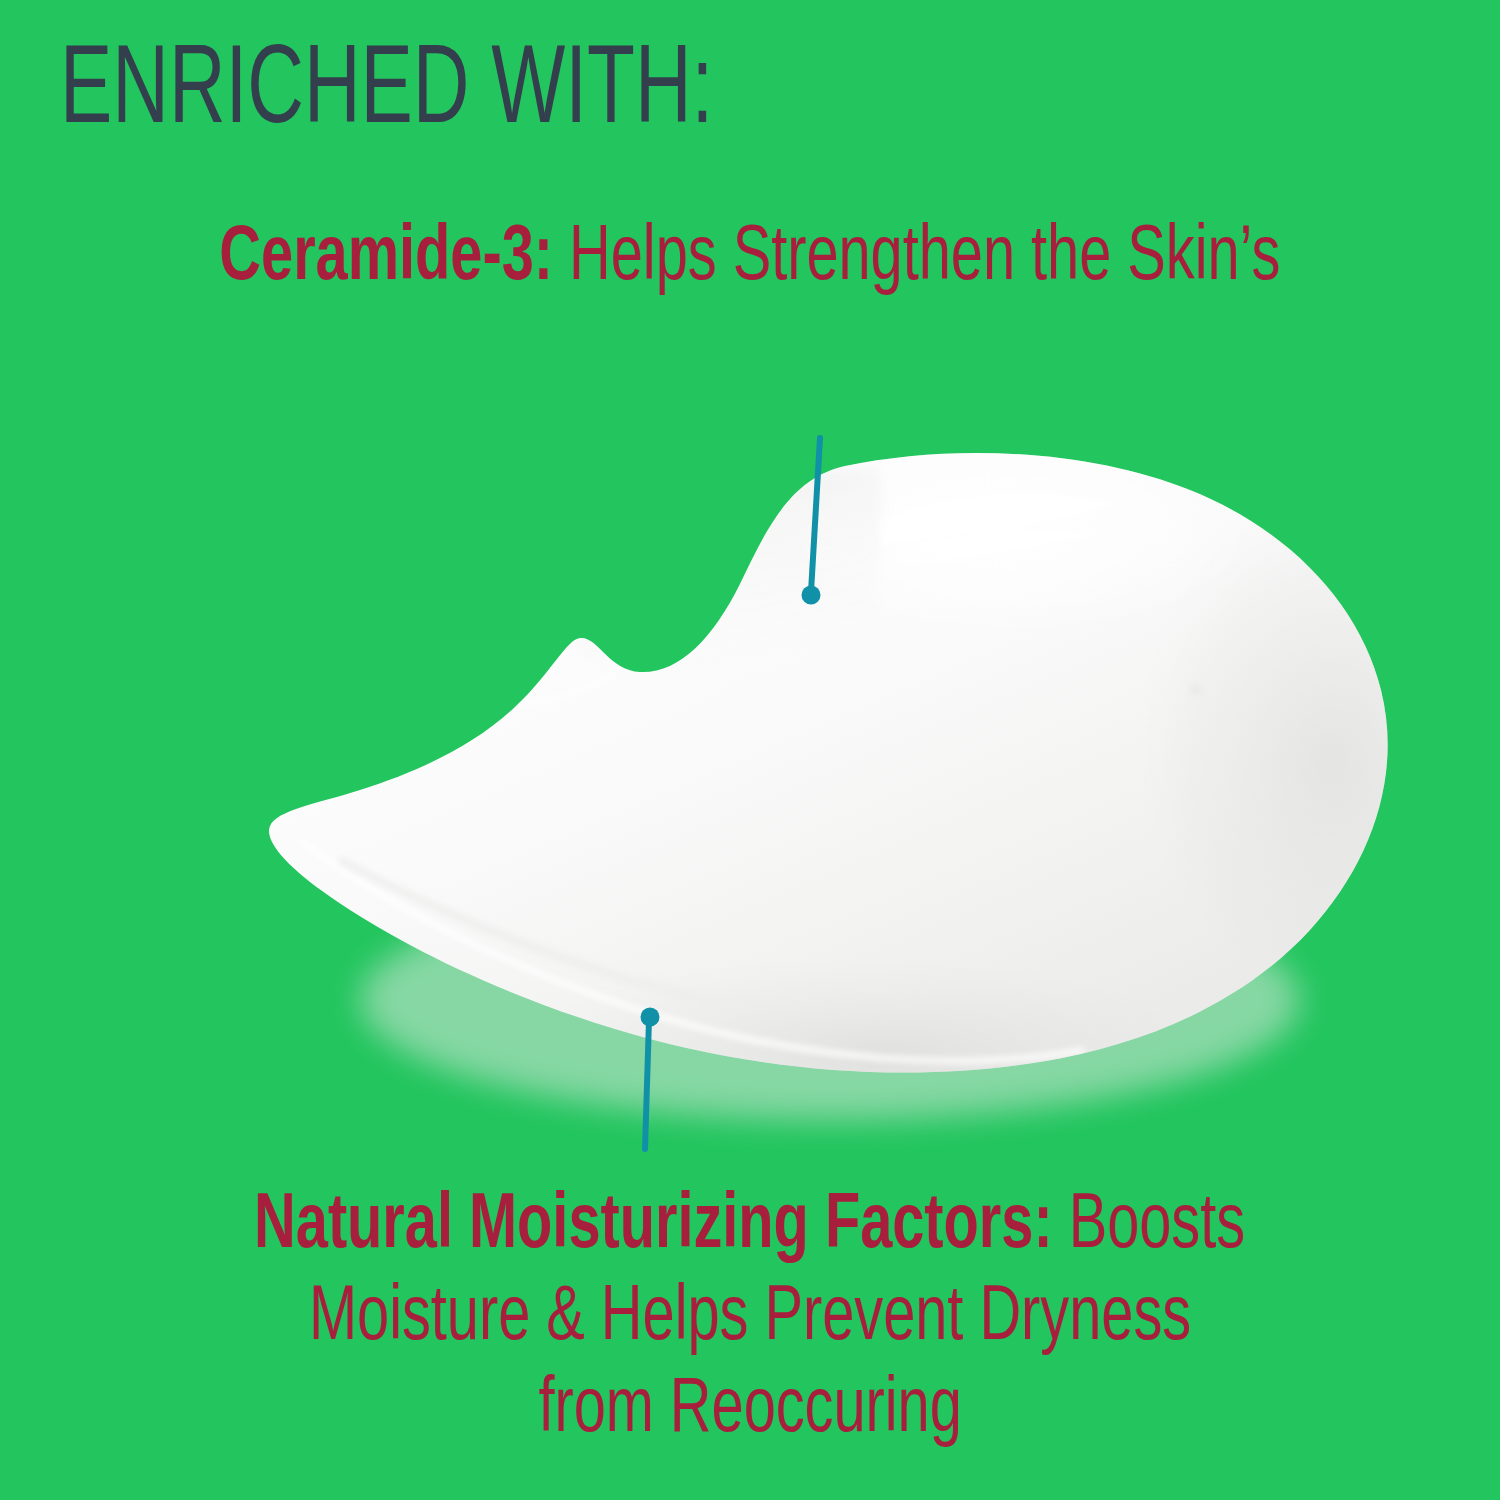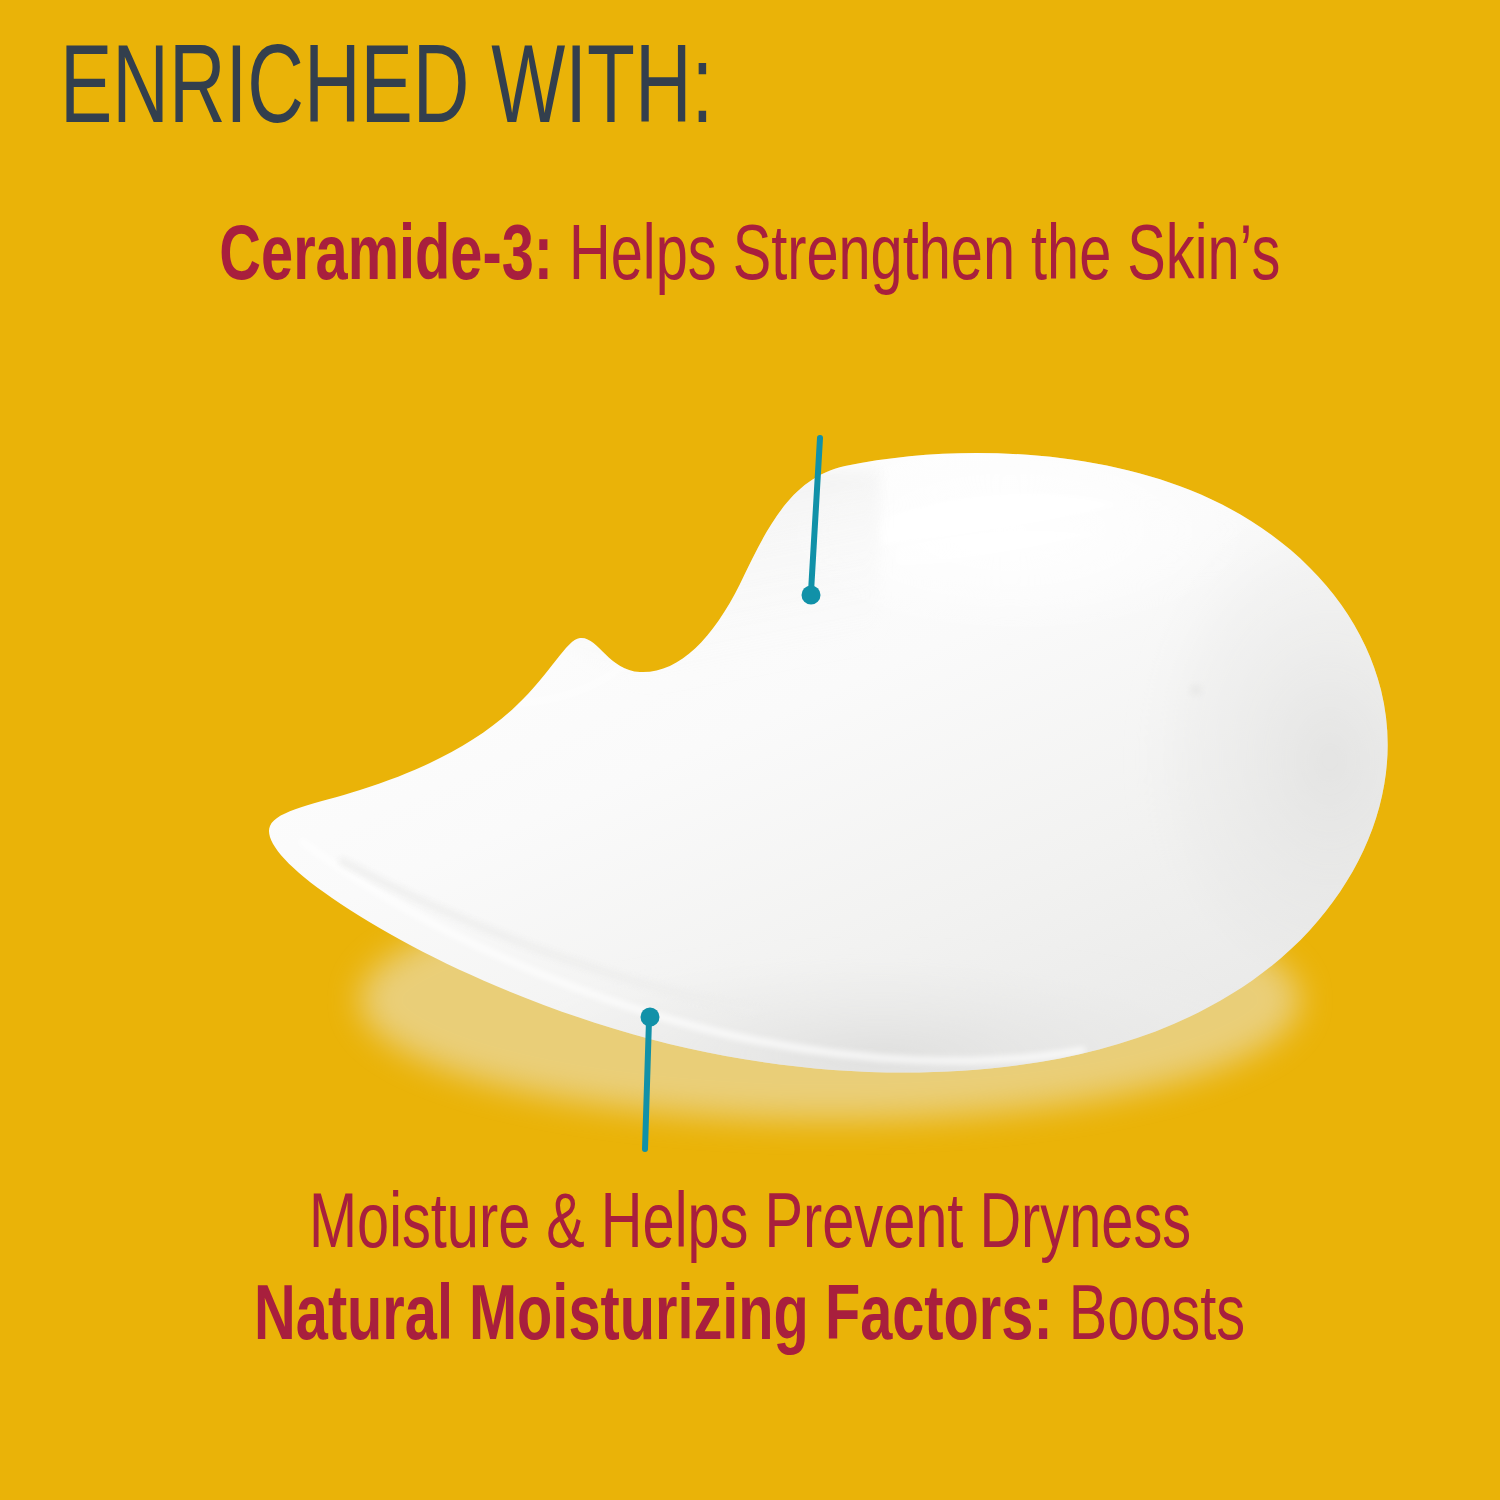--- a/index.html
+++ b/index.html
@@ -11,21 +11,21 @@
   body {
     width: 1500px;
     height: 1500px;
     overflow: hidden;
     font-family: "Liberation Sans", sans-serif;
   }
   #stage {
     position: relative;
     width: 1500px;
     height: 1500px;
-    background: #eab308;
+    background: #22c55e;
   }
 
   
   .headline {
     position: absolute;
     left: 60px;
     top: 28px;
     color: #333f4d;
     font-family: "Liberation Sans Narrow", "Liberation Sans", sans-serif;
     font-weight: 400;
@@ -204,21 +204,24 @@
 
   <div class="benefit" id="benefit-top">
     <span class="ln"><span class="inner">
       <b>Ceramide-3:</b>
       <span>Helps Strengthen the Skin’s</span>
     </span></span>
   </div>
 
   <div class="benefit" id="benefit-bottom">
     <span class="ln"><span class="inner">
-      <span>Moisture &amp; Helps Prevent Dryness</span>
-    </span></span>
-    <span class="ln"><span class="inner">
       <b>Natural Moisturizing Factors:</b>
       <span>Boosts</span>
     </span></span>
+    <span class="ln"><span class="inner">
+      <span>Moisture &amp; Helps Prevent Dryness</span>
+    </span></span>
+    <span class="ln"><span class="inner">
+      <span>from Reoccuring</span>
+    </span></span>
   </div>
 
 </div>
 
 </body></html>

